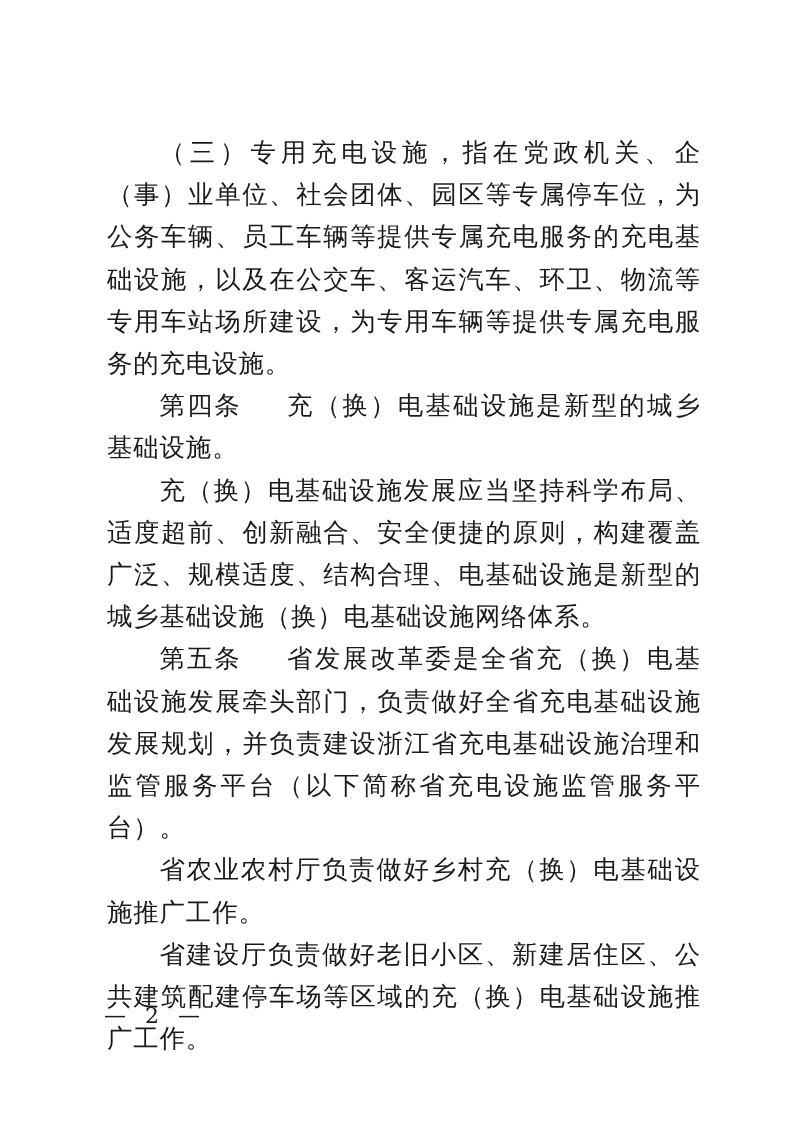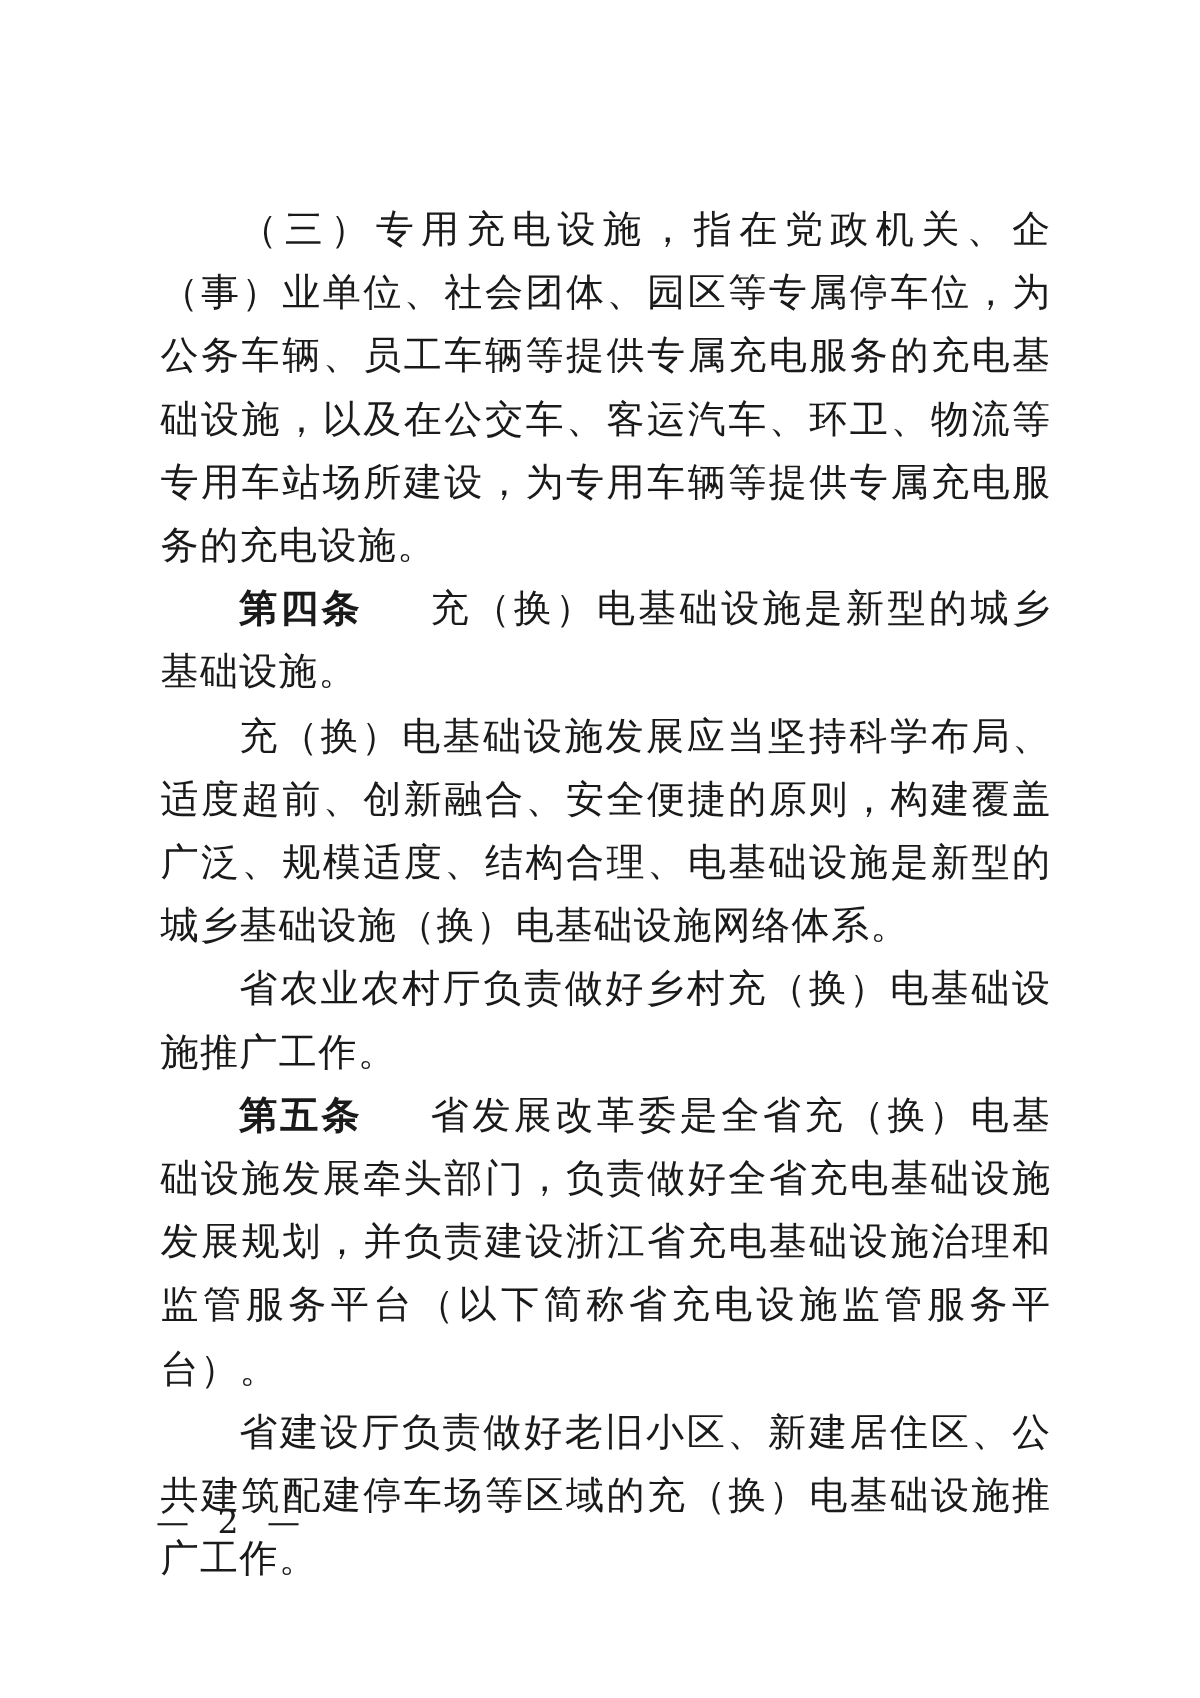--- a/index.html
+++ b/index.html
@@ -35,21 +35,21 @@
     text-indent: 52.5px;   
     margin: 0 0 0 0;
     text-align-last: left;
     word-break: break-all;
     font-weight: 400;
     -webkit-font-smoothing: antialiased;
   }
 
   
   .article-label {
-    font-weight: 700;
+    font-weight: 400;
     letter-spacing: 0.6px;
     margin-top: 18px;
   }
   .article-gap {
     display: inline-block;
     width: 44px;
   }
 
   .footer {
     position: absolute;
@@ -73,25 +73,25 @@
       <span>（三）专用充电设施，指在党政机关、企（事）业单位、社会团体、园区等专属停车位，为公务车辆、员工车辆等提供专属充电服务的充电基础设施，以及在公交车、客运汽车、环卫、物流等专用车站场所建设，为专用车辆等提供专属充电服务的充电设施。</span>
     </p>
 
 
     <p class="para"><span class="article-label">第四条</span><span class="article-gap"></span><span>充（换）电基础设施是新型的城乡基础设施。</span></p>
 
     <p class="para">
       <span>充（换）电基础设施发展应当坚持科学布局、适度超前、创新融合、安全便捷的原则，构建覆盖广泛、规模适度、结构合理、电基础设施是新型的城乡基础设施（换）电基础设施网络体系。</span>
     </p>
 
+    <p class="para"><span class="article-label">第五条</span><span class="article-gap"></span><span>省发展改革委是全省充（换）电基础设施发展牵头部门，负责做好全省充电基础设施发展规划，并负责建设浙江省充电基础设施治理和监管服务平台（以下简称省充电设施监管服务平台）。</span></p>
+
     <p class="para">
       <span>省农业农村厅负责做好乡村充（换）电基础设施推广工作。</span>
     </p>
-
-    <p class="para"><span class="article-label">第五条</span><span class="article-gap"></span><span>省发展改革委是全省充（换）电基础设施发展牵头部门，负责做好全省充电基础设施发展规划，并负责建设浙江省充电基础设施治理和监管服务平台（以下简称省充电设施监管服务平台）。</span></p>
 
     <p class="para">
       <span>省建设厅负责做好老旧小区、新建居住区、公共建筑配建停车场等区域的充（换）电基础设施推广工作。</span>
     </p>
 
   </div>
 
   <div class="footer">— 2 —</div>
 
 </div>

